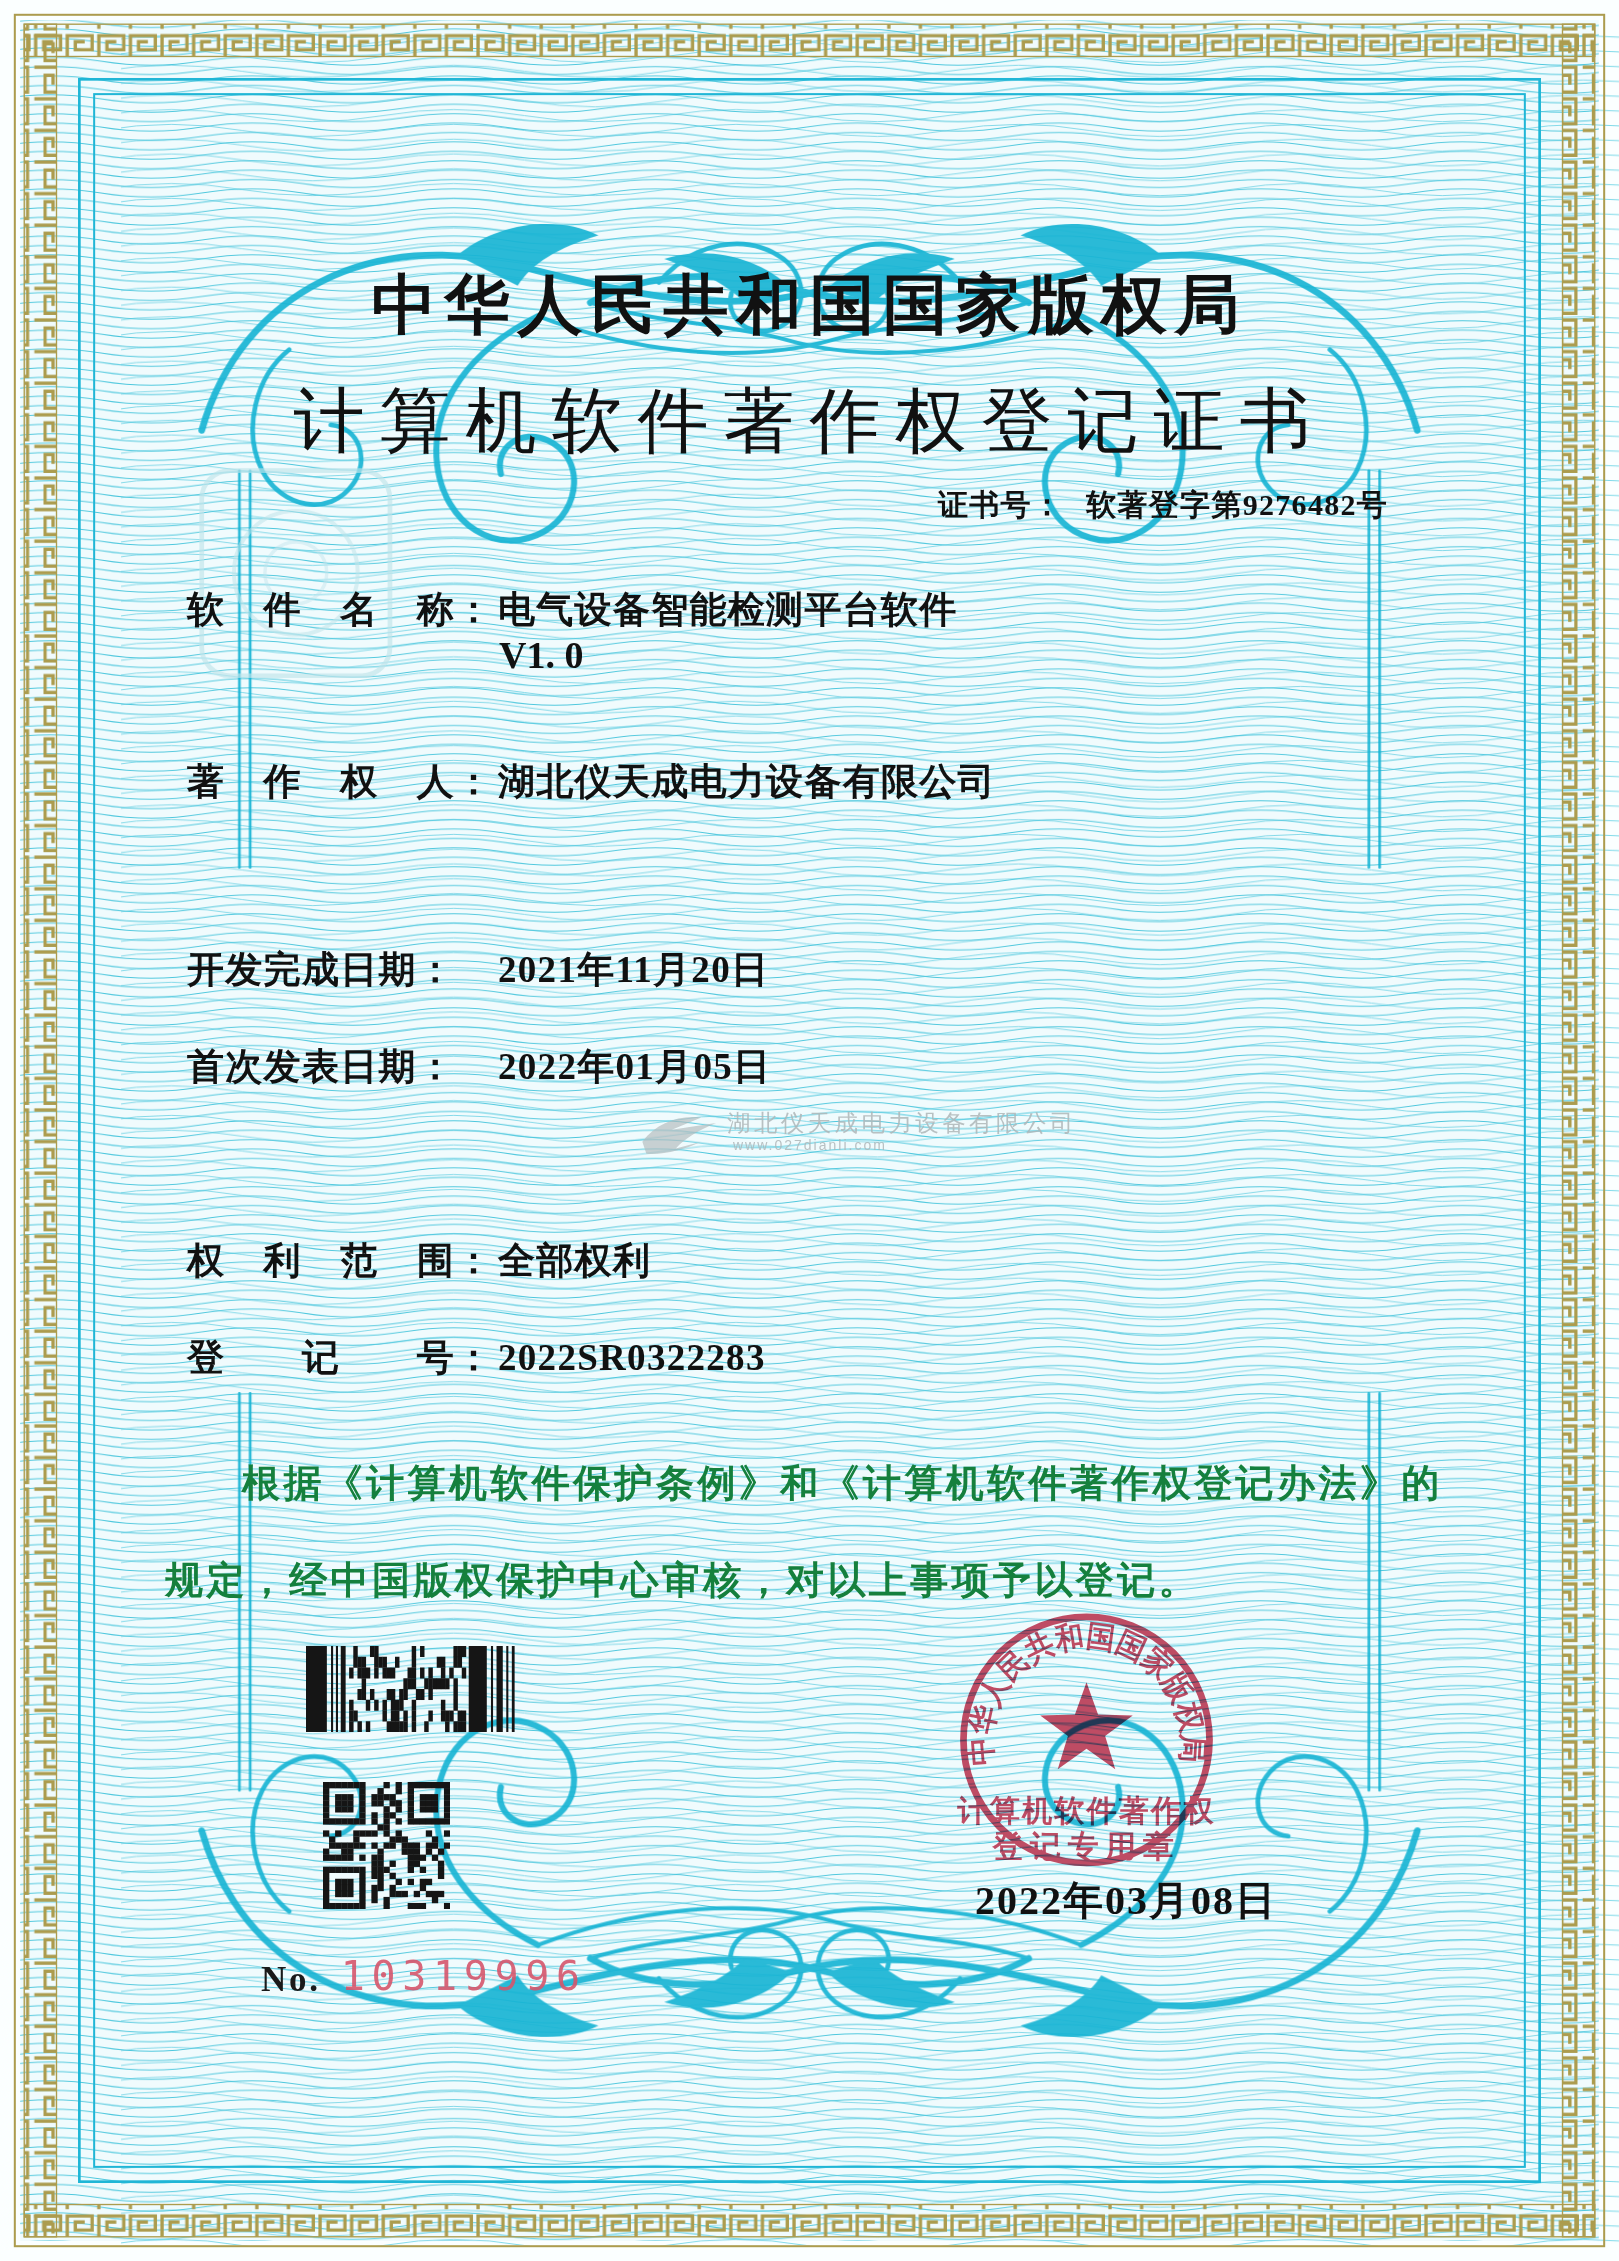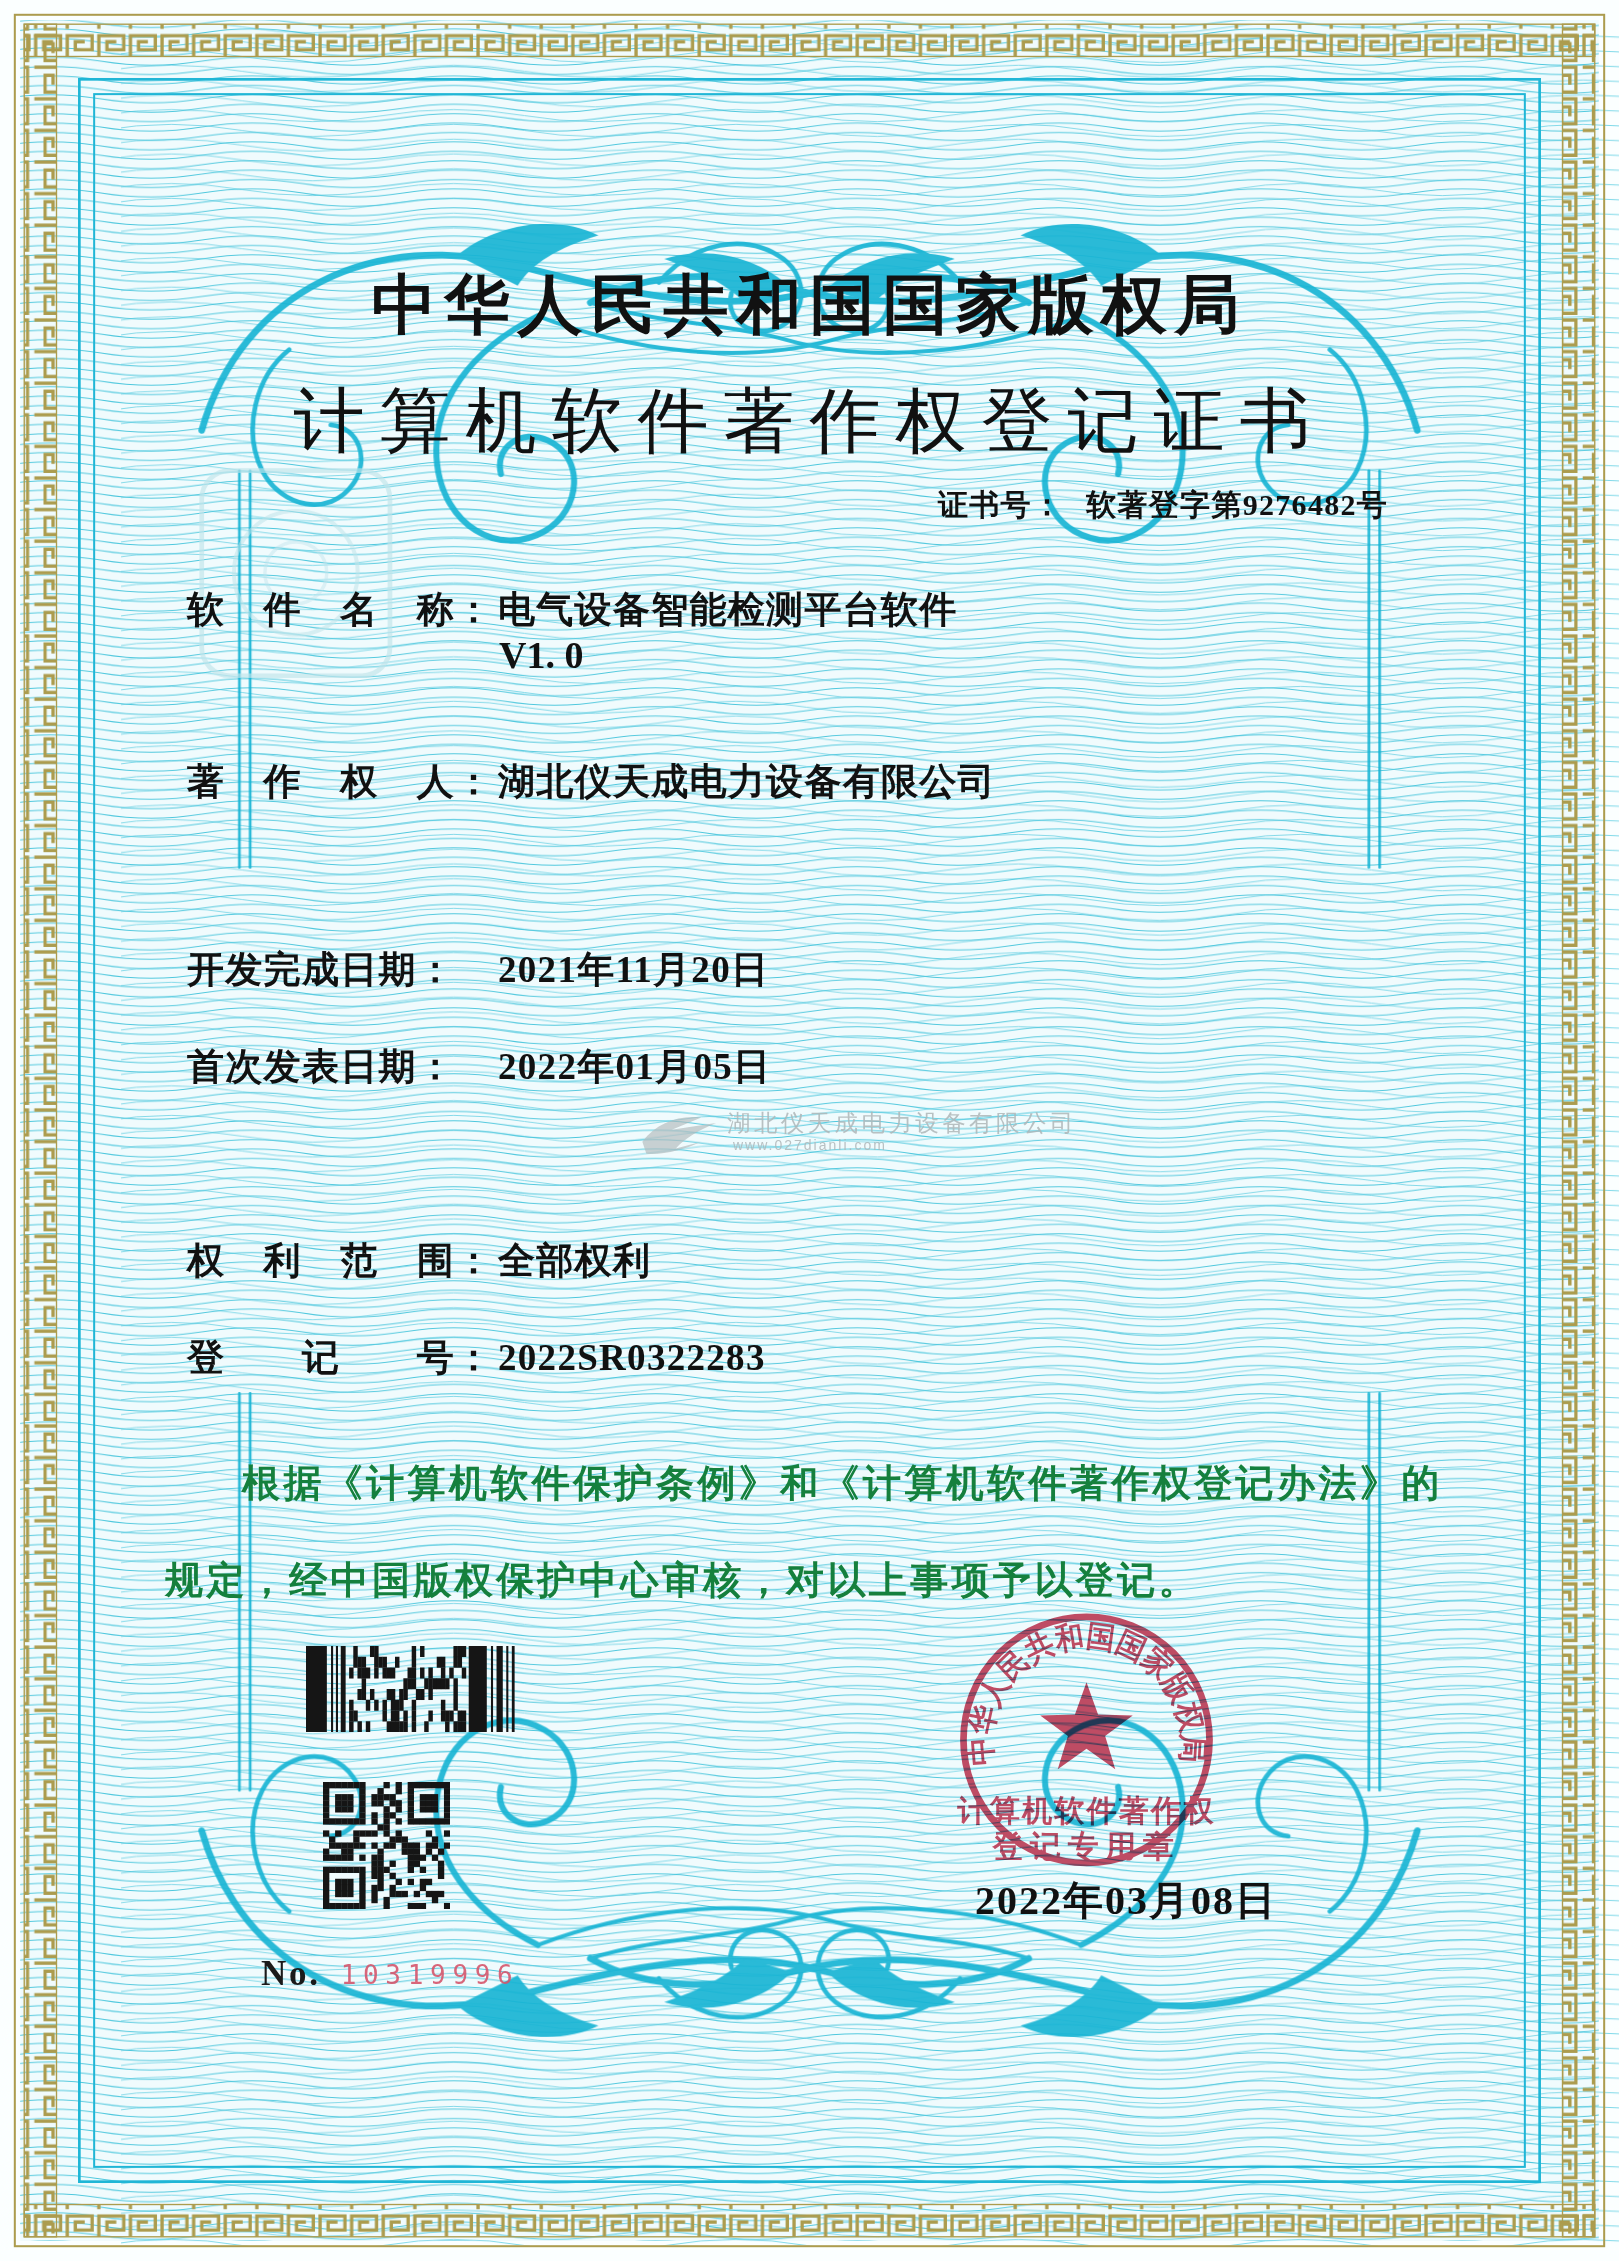--- a/index.html
+++ b/index.html
@@ -24,21 +24,21 @@
   .version{top:633px;left:499px;font-size:38px;font-weight:bold;}
   .r1{top:585px}.r2{top:757px}.r3{top:945px}.r4{top:1042px}
   .r5{top:1139px}.r6{top:1236px}.r7{top:1333px}
   .statement{position:absolute;left:165px;top:1440px;width:1304px;
     font-size:38px;font-weight:bold;letter-spacing:3.4px;color:#15803d;}
   .statement .line{height:97px;line-height:87px;white-space:nowrap;}
   .statement .indent{padding-left:77px;}
   .serial{top:1954px;left:261px;}
   .serial .no{font-size:35px;font-weight:600;letter-spacing:2.7px;color:#1a1a1a;}
   .serial .num{font-family:"DejaVu Sans Mono","DejaVu Sans",monospace;
-    font-size:26px;font-weight:400;letter-spacing:6.7px;color:#d5566c;
+    font-size:40px;font-weight:400;letter-spacing:6.7px;color:#d5566c;
     margin-left:20px;opacity:.9;position:relative;top:-1.3px;}
   .issue-date{top:1873px;left:975px;font-size:40px;font-weight:bold;letter-spacing:2px;}
   .watermark{position:absolute;left:637px;top:1100px;color:#aeb6b8;opacity:.85;}
   .wm-company{position:absolute;left:90px;top:6.7px;font-family:"Liberation Sans","DejaVu Sans",sans-serif;
     font-size:23.5px;letter-spacing:3.4px;white-space:nowrap;}
   .wm-url{position:absolute;left:96px;top:37px;font-family:"Liberation Sans","DejaVu Sans",sans-serif;
     font-size:14px;letter-spacing:2px;white-space:nowrap;}
   .sealsvg{mix-blend-mode:multiply;}
   .seal-text{font-family:"Liberation Serif","DejaVu Serif",serif;font-weight:bold;}
 </style>

